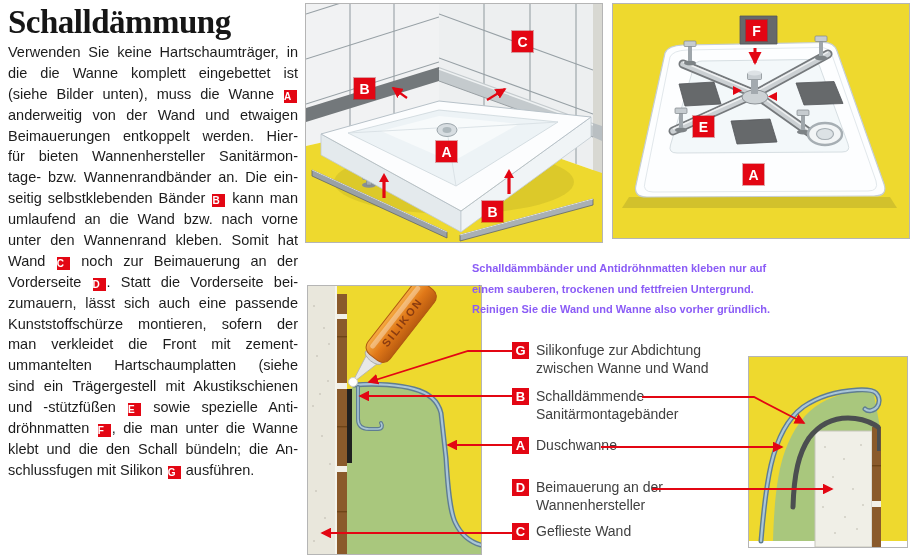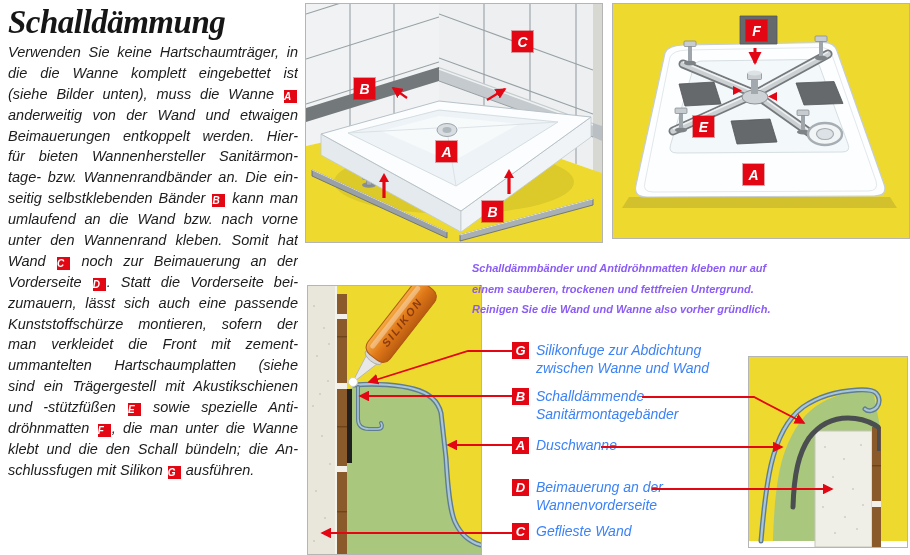--- a/index.html
+++ b/index.html
@@ -1,17 +1,17 @@
 <!DOCTYPE html>
 <html><head>
 <meta charset="utf-8">
 <style>
   html,body{margin:0;padding:0;background:#fff;}
   .page{position:relative;width:910px;height:555px;background:#fff;overflow:hidden;
-        font-family:"Liberation Sans",sans-serif;font-style:italic;}
+        font-family:"Liberation Sans",sans-serif;}
   
   .article{position:absolute;left:8px;top:2px;width:292px;}
   .title{font-family:"Liberation Serif",serif;font-weight:bold;font-size:33px;
          color:#161616;letter-spacing:-0.5px;line-height:40px;}
   .body{margin-top:0;color:#1c1c1c;font-size:14.5px;line-height:20.9px;width:290px;}
   .bl{text-align:justify;text-align-last:justify;white-space:normal;height:20.9px;overflow:hidden;}
   .bl.last{text-align-last:left;}
   .tag{display:inline-block;width:13px;height:13px;background:#e30613;color:#fff;
        font-weight:bold;font-size:10px;line-height:13px;text-align:center;
        vertical-align:-1px;margin:0 1px;}
@@ -23,21 +23,21 @@
   #fig4{left:748px;top:356px;width:158px;height:190px;background:#fff;}
   .figlabel{position:absolute;width:21px;height:21px;background:#e30613;color:#fff;
             font-weight:bold;font-size:14px;display:flex;align-items:center;justify-content:center;
             box-shadow:0 0 0 1px rgba(180,0,10,.35);}
   
   .caption{position:absolute;left:472px;top:258px;width:436px;font-weight:bold;
            font-size:11px;line-height:20.5px;color:#8b5cf6;}
   .legend-item{position:absolute;left:512px;display:flex;align-items:flex-start;z-index:4;}
   .tagbox{width:17px;height:17px;background:#e30613;color:#fff;font-weight:bold;
           font-size:13px;line-height:17px;text-align:center;flex:0 0 17px;}
-  .leg-text{margin-left:7px;width:196px;font-size:14px;line-height:17.5px;color:#3b82f6;}
+  .leg-text{margin-left:7px;width:196px;font-size:14px;line-height:17.5px;color:#404040;}
   #leaders{position:absolute;left:0;top:0;z-index:5;pointer-events:none;}
   .fig svg{display:block;}
 </style>
 </head>
 <body>
 
 <div class="page">
 
   <div class="article">
     <div class="title">Schalldämmung</div>
@@ -352,21 +352,21 @@
   <div class="legend-item" style="top:388px">
     <div class="tagbox">B</div>
     <div class="leg-text">Schalldämmende Sanitärmontagebänder</div>
   </div>
   <div class="legend-item" style="top:437px">
     <div class="tagbox">A</div>
     <div class="leg-text">Duschwanne</div>
   </div>
   <div class="legend-item" style="top:479px">
     <div class="tagbox">D</div>
-    <div class="leg-text">Beimauerung an der Wannenvorderseite</div>
+    <div class="leg-text">Beimauerung an der Wannenhersteller</div>
   </div>
   <div class="legend-item" style="top:523px">
     <div class="tagbox">C</div>
     <div class="leg-text">Geflieste Wand</div>
   </div>
 
   <svg id="leaders" width="910" height="555" viewBox="0 0 910 555">
     <defs>
       <marker id="la" viewBox="0 0 10 10" refX="8.5" refY="5" markerWidth="6" markerHeight="6" orient="auto">
         <path d="M0,0 L10,5 L0,10 Z" fill="#e30613"></path>

